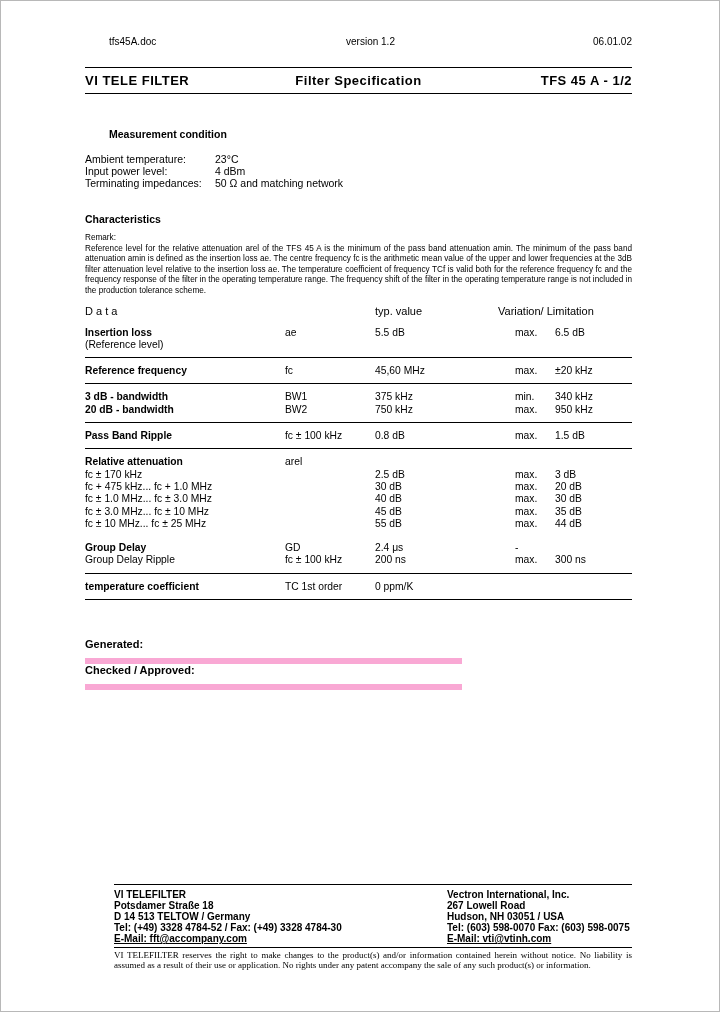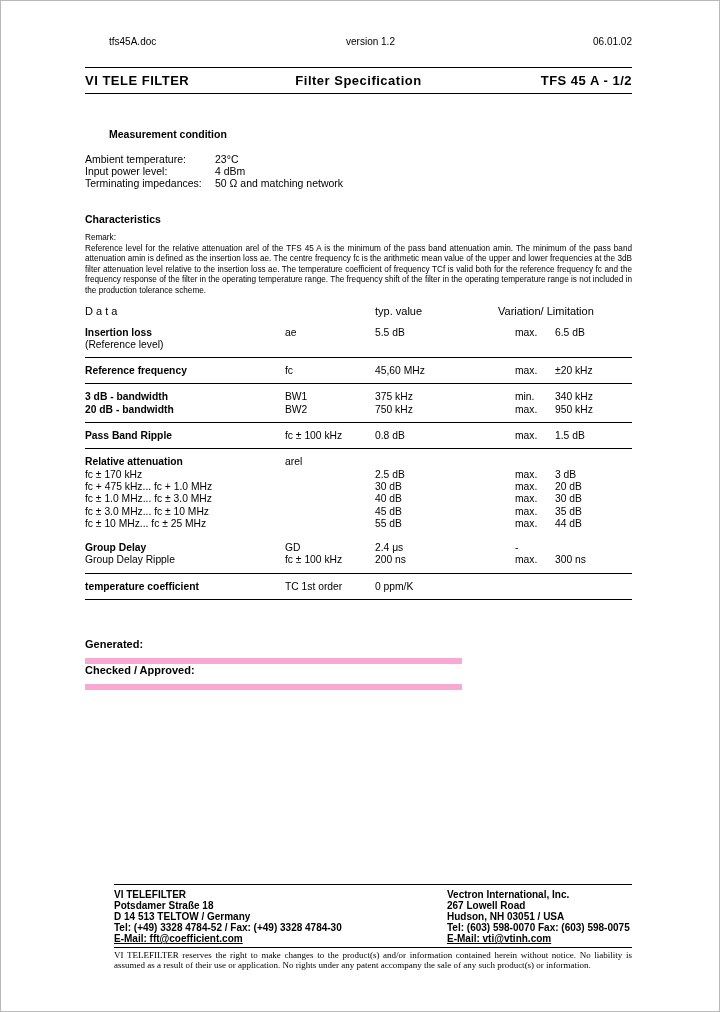--- a/index.html
+++ b/index.html
@@ -247,21 +247,21 @@
   <div class="sig sig-checked">Checked / Approved:</div>
 
   <div class="footer">
     <div class="hr"></div>
     <div class="f-cols">
       <div class="f-left" id="footer-left">
           <div class="f-line">VI TELEFILTER</div>
           <div class="f-line">Potsdamer Straße 18</div>
           <div class="f-line">D 14 513 TELTOW / Germany</div>
           <div class="f-line">Tel: (+49) 3328 4784-52 / Fax: (+49) 3328 4784-30</div>
-          <div class="f-line underline">E-Mail: fft@coefficient.com</div>
+          <div class="f-line underline">E-Mail: fft@accompany.com</div>
         </div>
       <div class="f-right" id="footer-right">
           <div class="f-line">Vectron International, Inc.</div>
           <div class="f-line">267 Lowell Road</div>
           <div class="f-line">Hudson, NH 03051 / USA</div>
           <div class="f-line">Tel: (603) 598-0070 Fax: (603) 598-0075</div>
           <div class="f-line underline">E-Mail: vti@vtinh.com</div>
         </div>
     </div>
     <div class="hr f-hr"></div>

